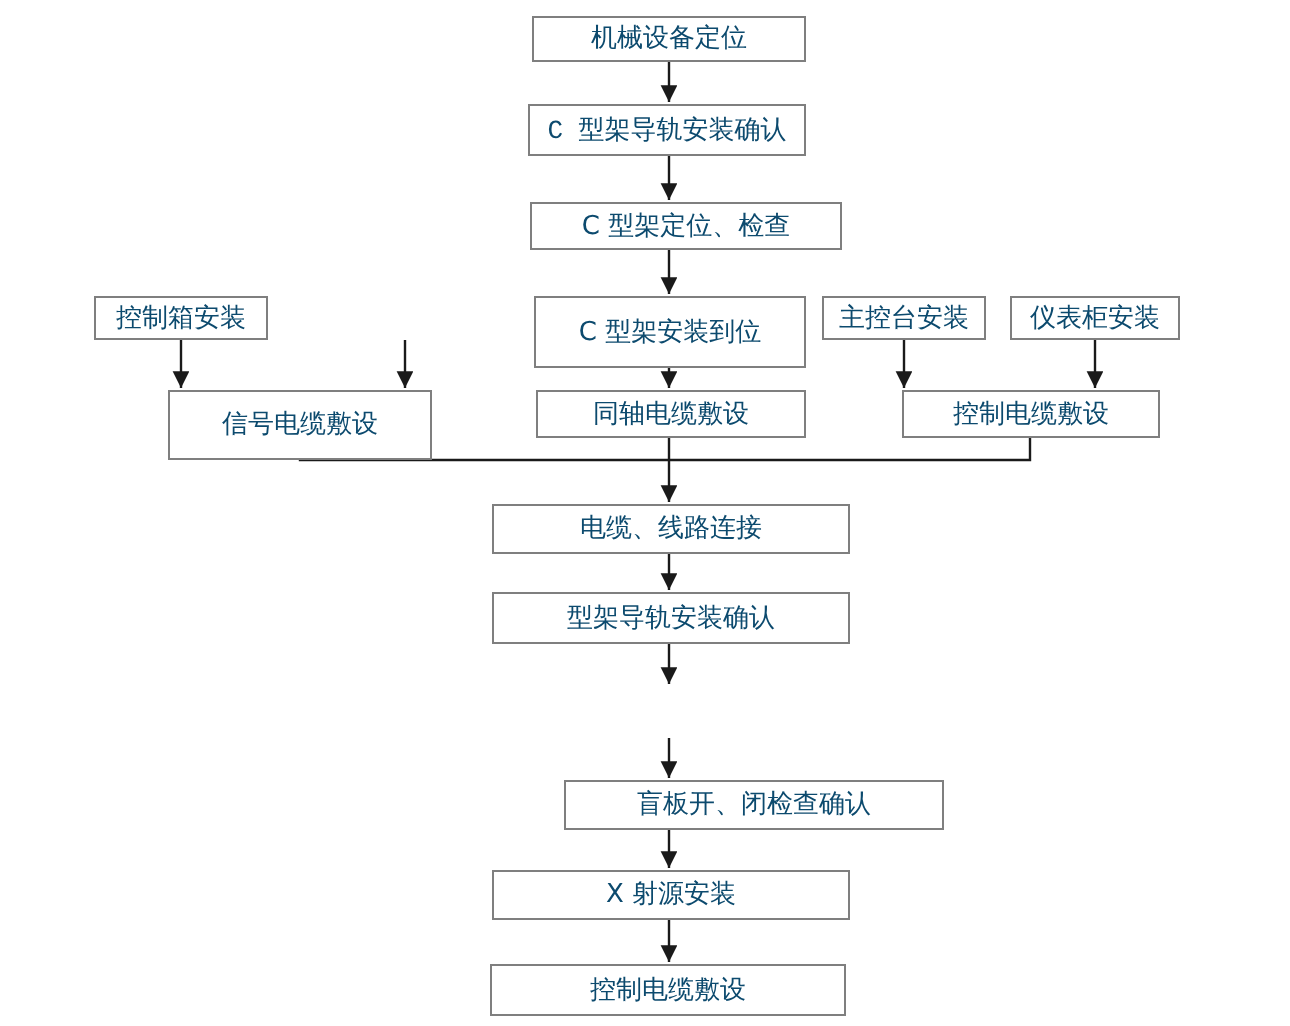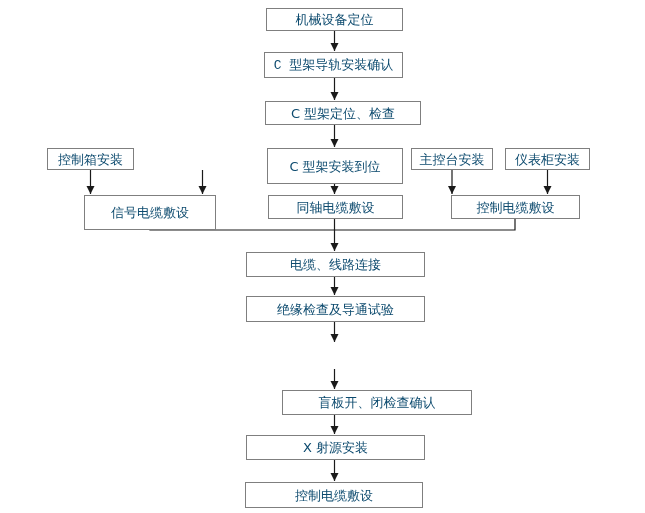--- a/index.html
+++ b/index.html
@@ -96,18 +96,18 @@
   <div class="node n-ctrlbox">控制箱安装</div>
   <div class="node n-inplace">C 型架安装到位</div>
   <div class="node n-cabinet">仪表柜安装</div>
   <div class="node n-console">主控台安装</div>
 
   <div class="node n-sigcable">信号电缆敷设</div>
   <div class="node n-coaxcable">同轴电缆敷设</div>
   <div class="node n-ctrlcable">控制电缆敷设</div>
 
   <div class="node n-connect">电缆、线路连接</div>
-  <div class="node n-insul">绝缘检查及导通试验</div>
+  <div class="node n-insul">型架导轨安装确认</div>
   <div class="node n-blind">盲板开、闭检查确认</div>
   <div class="node n-xray">X 射源安装</div>
   <div class="node n-handover">控制电缆敷设</div>
 
 </div>
 
 </body></html>

